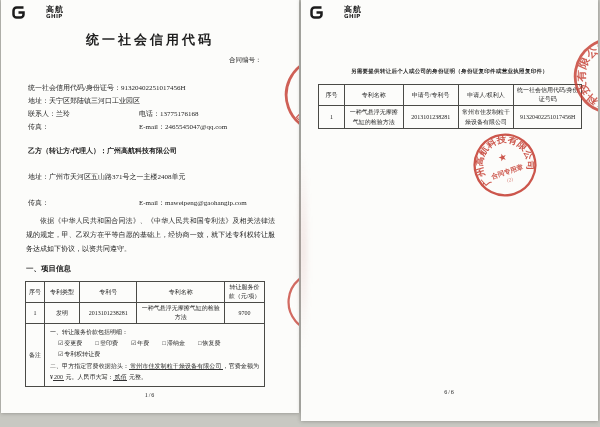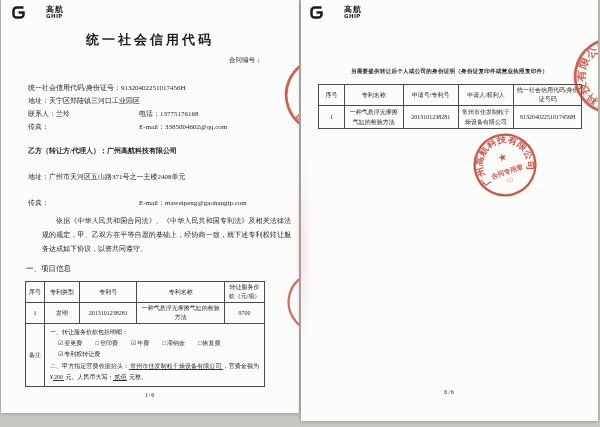--- a/index.html
+++ b/index.html
@@ -27,23 +27,23 @@
   .center{position:absolute;left:0;width:100%;text-align:center}
   .doc-title{top:31px;font-size:13px;font-weight:bold;letter-spacing:3px}
   .contract-no{position:absolute;top:56px;left:228px;font-size:6.5px}
 
   .pline{position:absolute;left:27px;width:250px;height:12px;font-size:7px;white-space:nowrap}
   .pline .right{position:absolute;left:111px;top:0}
   .bold{font-weight:bold}
 
   .preamble{
     position:absolute;top:214px;left:25px;width:249px;
-    font-size:7px;line-height:14px;text-align:justify;text-indent:14px;margin-left:16px;
-  }
-  .sec-title{position:absolute;top:264px;left:25px;font-size:7.5px;font-weight:normal}
+    font-size:7px;line-height:14px;text-align:justify;text-indent:14px;
+  }
+  .sec-title{position:absolute;top:264px;left:25px;font-size:7.5px;font-weight:bold}
 
   table{border-collapse:collapse}
   td,th{border:1px solid #4a4a46;font-size:6px;text-align:center;padding:1px 2px;font-weight:normal;line-height:1.5}
   .t1{position:absolute;top:281px;left:24px;width:240px}
   .t1 .remark-cell{text-align:left;vertical-align:top;padding:3px 5px}
   .remark-line{font-size:6px;line-height:11px}
   .cb-row{display:flex;gap:13px;font-size:6px;line-height:11px;padding-left:8px}
   .cb{white-space:nowrap}
   .cb .mk{margin-right:1px}
   .underl{border-bottom:.8px solid #333;padding:0 1px}
@@ -107,21 +107,21 @@
   <div class="contract-no">合同编号：</div>
 
   <div class="pline" style="top:83px"><span>统一社会信用代码/身份证号：</span><span>91320402251017456H</span></div>
   <div class="pline" style="top:96px"><span>地址：</span><span>天宁区郑陆镇三河口工业园区</span></div>
   <div class="pline" style="top:109px">
     <span>联系人：</span><span>兰玲</span>
     <span class="right"><span>电话：</span><span>13775176168</span></span>
   </div>
   <div class="pline" style="top:122px">
     <span>传真：</span><span></span>
-    <span class="right"><span>E-mail：</span><span>3385004602@qq.com</span></span>
+    <span class="right"><span>E-mail：</span><span>2465545047@qq.com</span></span>
   </div>
 
   <div class="pline bold" style="top:146px"><span>乙方（转让方/代理人）：</span><span>广州高航科技有限公司</span></div>
   <div class="pline" style="top:172px"><span>地址：</span><span>广州市天河区五山路371号之一主楼2408单元</span></div>
   <div class="pline" style="top:198px">
     <span>传真：</span><span></span>
     <span class="right"><span>E-mail：</span><span>maweipeng@gaohangip.com</span></span>
   </div>
 
   <div class="preamble">依据《中华人民共和国合同法》、《中华人民共和国专利法》及相关法律法规的规定，甲、乙双方在平等自愿的基础上，经协商一致，就下述专利权转让服务达成如下协议，以资共同遵守。</div>

